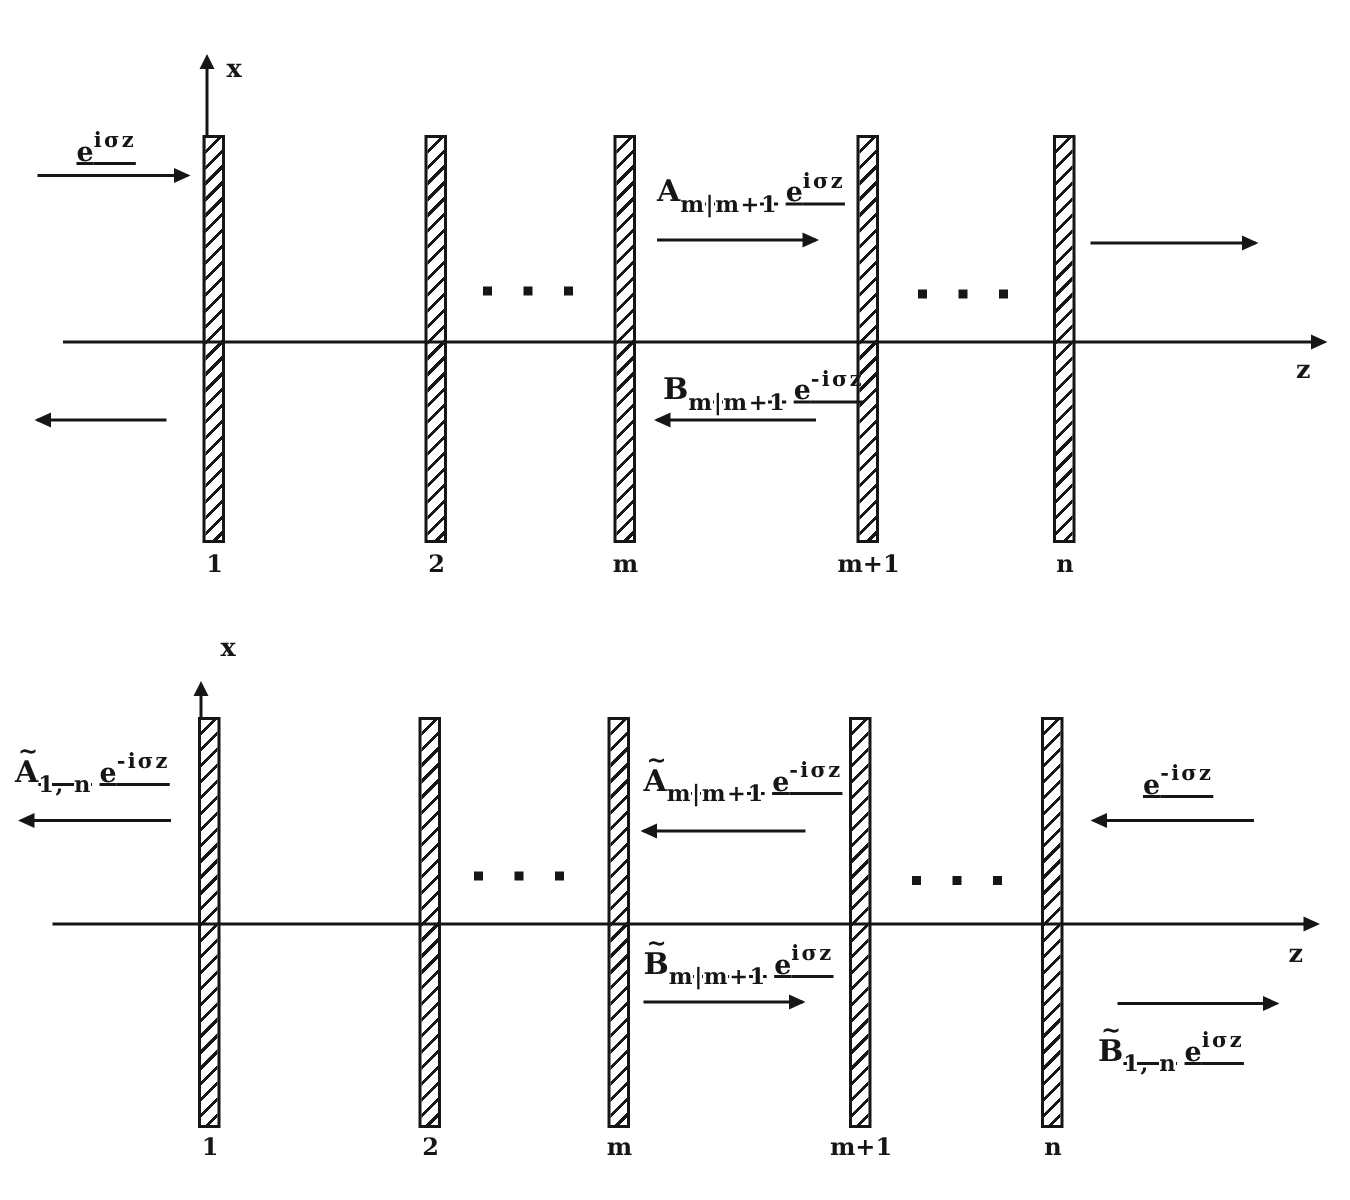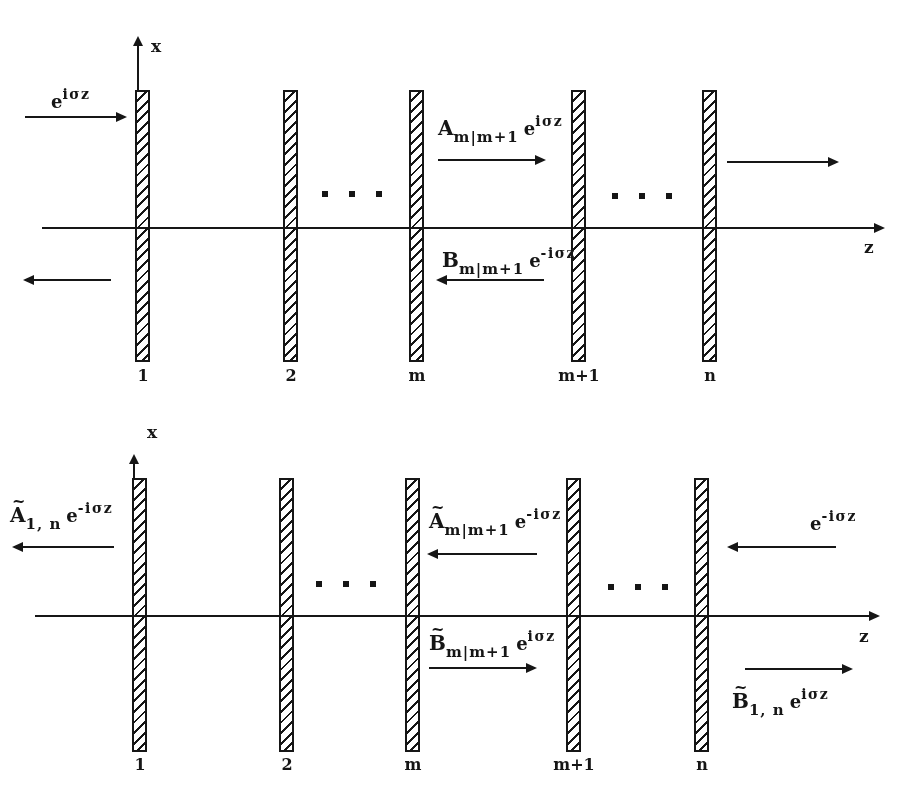--- a/index.html
+++ b/index.html
@@ -24,21 +24,21 @@
     border-left:11px solid var(--ink);}
   .arrow.l::after{content:""; position:absolute; left:-2px; top:-4px; width:0; height:0;
     border-top:5px solid transparent; border-bottom:5px solid transparent;
     border-right:11px solid var(--ink);}
   .barrier{position:absolute; width:11px; border:2px solid var(--ink);
     background:repeating-linear-gradient(135deg, #fff 0 5.5px, var(--ink) 5.5px 7.5px);}
   .blabel{position:absolute; width:44px; text-align:center; font-size:16px; line-height:1;}
   .axlabel{position:absolute; font-size:17px; line-height:1;}
   .dots{position:absolute; display:flex; gap:21px;}
   .dot{width:6px; height:6px; background:var(--ink);}
-  .wl{position:absolute; white-space:nowrap; font-size:20px; line-height:1.15;}
+  .wl{position:absolute; white-space:nowrap; font-size:20px; line-height:1.15;text-decoration:underline;}
   .wl .mw{position:relative; display:inline-block;}
   .wl .tilde{position:absolute; top:-10px; left:2px; font-size:16px; line-height:1;}
   .wl .sub{font-size:15px; vertical-align:-7px; letter-spacing:1px;}
   .wl .ebase{font-size:18px; margin-left:5px;}
   .wl .sup{font-size:14px; vertical-align:9px; letter-spacing:1.5px;}
 </style>
 </head>
 <body>
 
 <div class="figure">
@@ -132,21 +132,21 @@
     <div class="wl" style="left:10px;top:500px;">
       <span class="mw"><span class="tilde">~</span><span class="main">A</span></span><span class="sub">1, n</span><span class="ebase">e</span><span class="sup">-iσz</span>
     </div>
     <span class="arrow l" style="left:14px;top:546px;width:100px;"></span>
 
     <div class="wl" style="left:429px;top:506px;">
       <span class="mw"><span class="tilde">~</span><span class="main">A</span></span><span class="sub">m|m+1</span><span class="ebase">e</span><span class="sup">-iσz</span>
     </div>
     <span class="arrow l" style="left:429px;top:553px;width:108px;"></span>
 
-    <div class="wl" style="left:757px;top:508px;margin-left:48px;">
+    <div class="wl" style="left:757px;top:508px;">
       <span class="mw"><span class="tilde"></span><span class="main"></span></span><span class="sub"></span><span class="ebase">e</span><span class="sup">-iσz</span>
     </div>
     <span class="arrow l" style="left:729px;top:546px;width:107px;"></span>
 
     <div class="wl" style="left:429px;top:628px;">
       <span class="mw"><span class="tilde">~</span><span class="main">B</span></span><span class="sub">m|m+1</span><span class="ebase">e</span><span class="sup">iσz</span>
     </div>
     <span class="arrow r" style="left:429px;top:667px;width:106px;"></span>
 
     <span class="arrow r" style="left:745px;top:668px;width:106px;"></span>

